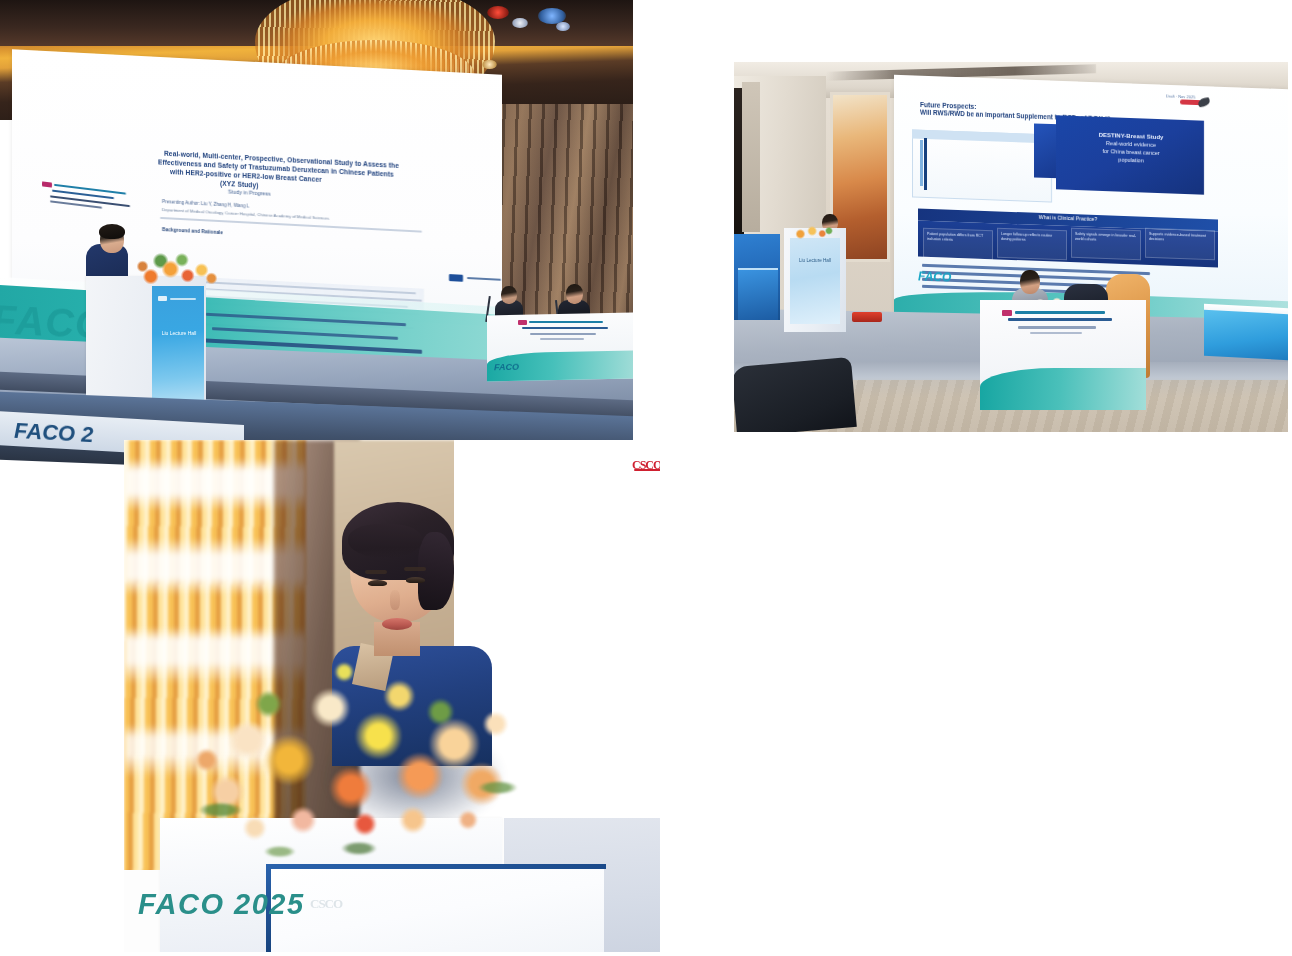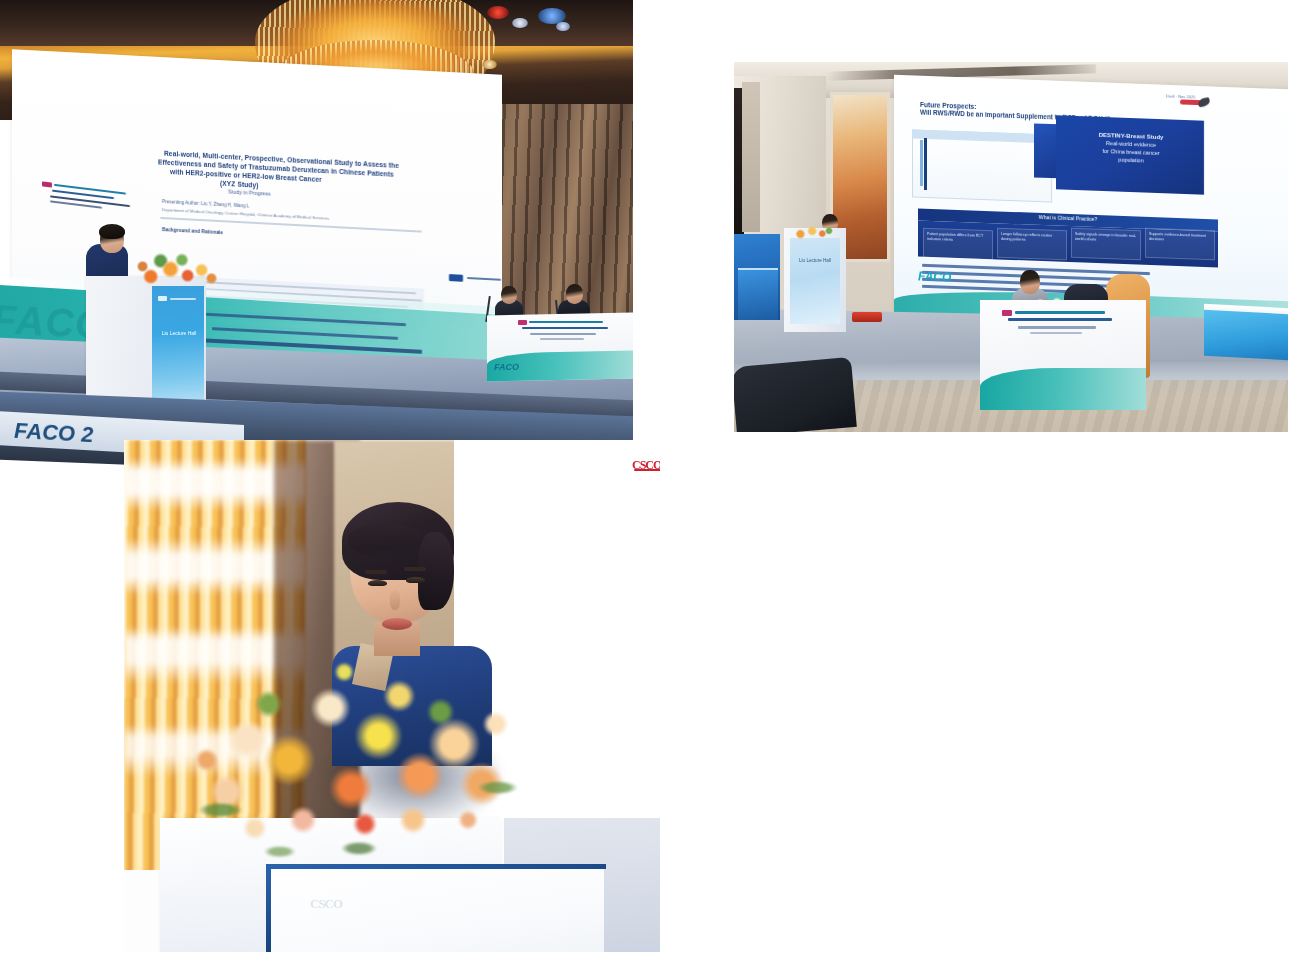--- a/index.html
+++ b/index.html
@@ -780,20 +780,21 @@
 
     <div id="p3-podium"></div>
     <div id="p3-podium-right"></div>
     <div id="p3-podium-blue-h"></div>
     <div id="p3-podium-blue-v"></div>
     <div id="p3-podium-face"></div>
 
     <div id="p3-bouquet"></div>
     <div id="p3-bouquet-greens"></div>
 
+    <div id="p3-faco2025">FACO 2025</div>
     <div id="p3-cscowatermark">
       <div style="position:absolute;left:0;top:0;font-size:13px;font-weight:800;color:#9fb2bc;font-family:'Liberation Serif',serif;letter-spacing:-1px;">CSCO</div>
     </div>
 
     <div id="p3-logos">
       <div id="p3-csco">
         <div id="p3-csco-word">CSCO</div>
 
         <div id="p3-csco-underline"></div>
       </div>

